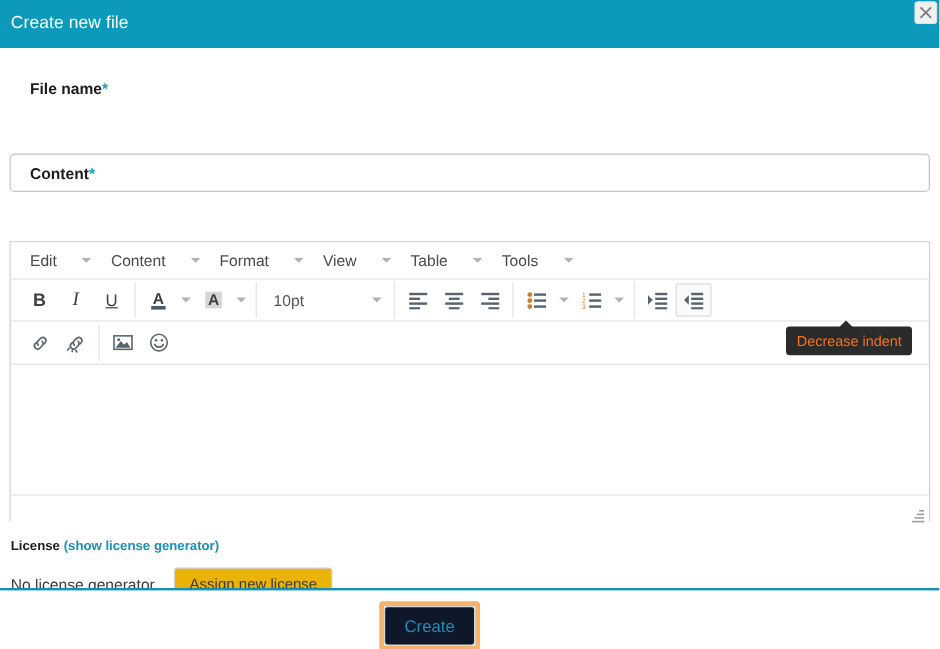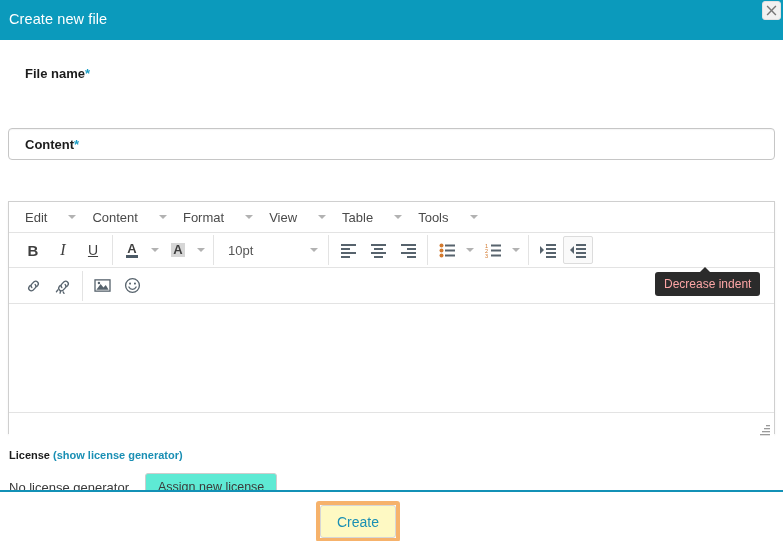--- a/index.html
+++ b/index.html
@@ -168,21 +168,21 @@
     right: 3px; bottom: 2px;
     width: 14px; height: 14px;
     cursor: nwse-resize;
   }
 
   
   .tooltip {
     position: absolute;
     left: 655px; top: 232px;
     background: #2b2b2b;
-    color: #fca5a5;
+    color: #f97316;
     font-size: 12px;
     padding: 5px 9px;
     border-radius: 3px;
     white-space: nowrap;
     z-index: 50;
   }
   .tooltip-arrow {
     position: absolute;
     left: 44px; top: -5px;
     width: 0; height: 0;
@@ -205,21 +205,21 @@
     left: 9px; top: 440px;
     font-size: 13px;
     color: #3a3a3a;
     white-space: nowrap;
   }
   .assign-btn {
     position: absolute;
     left: 145px; top: 433px;
     height: 29px;
     padding: 0 12px;
-    background: #5eead4;
+    background: #eab308;
     border: 1px solid #cdcdcd;
     border-radius: 3px;
     color: #3b3b3b;
     font-size: 12.5px;
     font-family: "Liberation Sans", sans-serif;
     cursor: pointer;
     line-height: 27px;
   }
 
   
@@ -237,21 +237,21 @@
     align-items: center;
     gap: 12px;
   }
   .btn-focus {
     border: 4px solid #f6b26b;
     border-radius: 3px;
     padding: 0;
     display: inline-block;
   }
   .btn {
-    background: #fef9c3;
+    background: #0f172a;
     border: 1px solid #cdcdcd;
     border-radius: 3px;
     color: #1a8fb4;
     font-size: 14px;
     font-family: "Liberation Sans", sans-serif;
     height: 33px;
     padding: 0 18px;
     cursor: pointer;
   }
   .btn.create { border-color: #d6d6d6; padding: 0 16px; }

